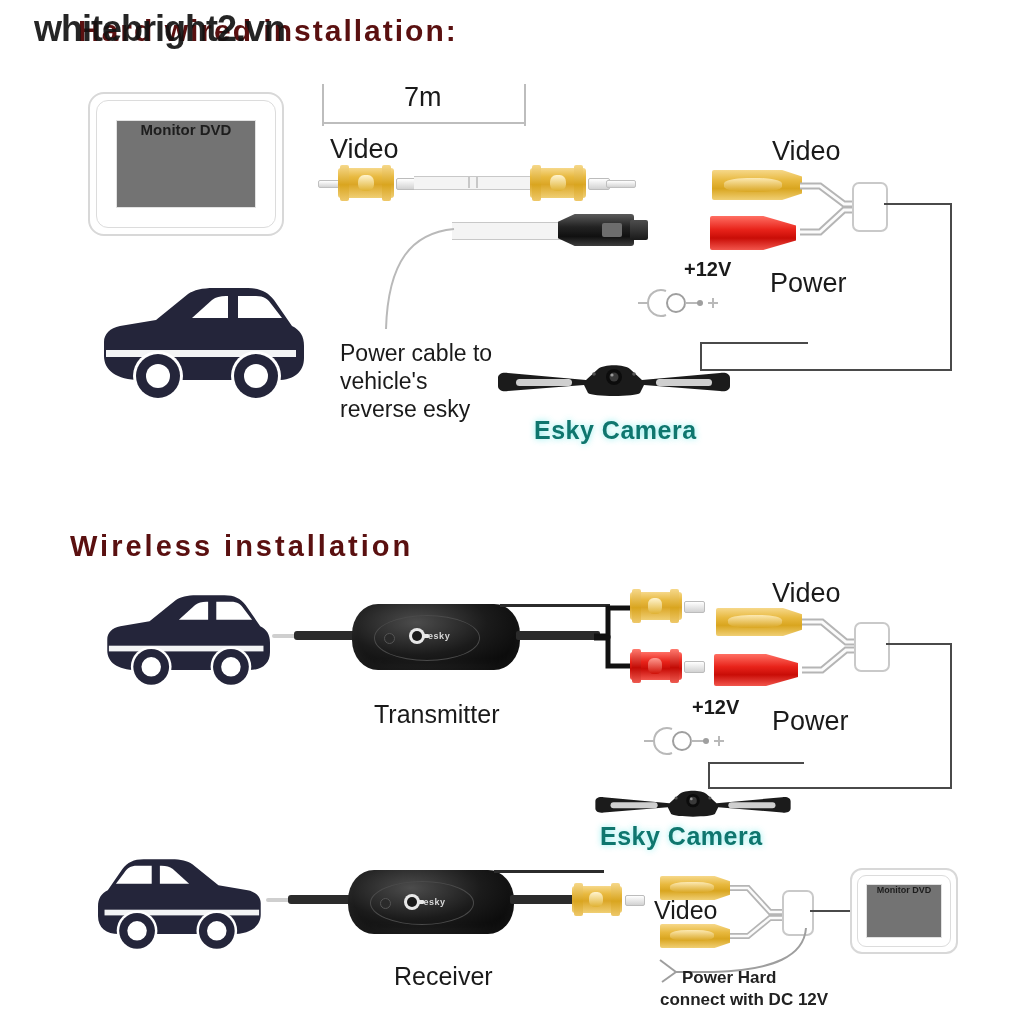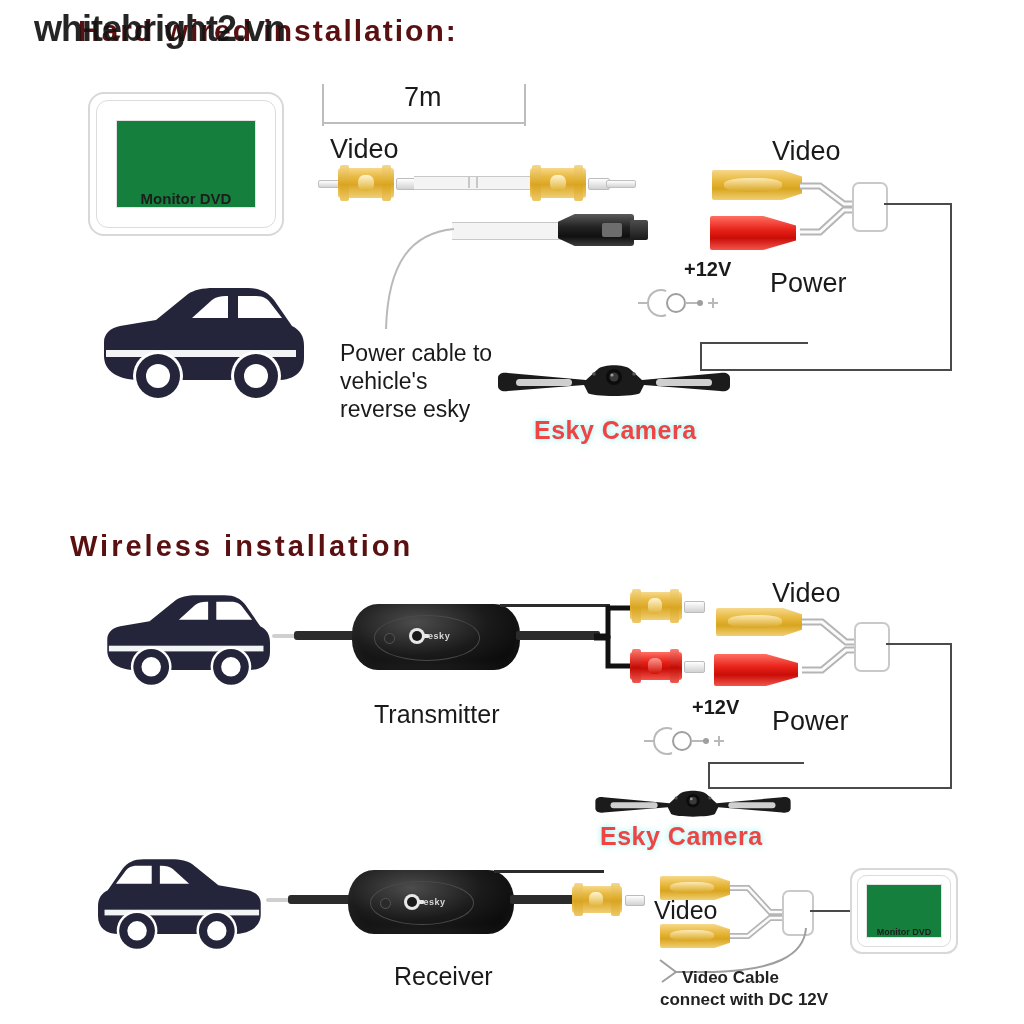--- a/index.html
+++ b/index.html
@@ -35,34 +35,34 @@
   
   .lbl{color:#1a1a1a;white-space:nowrap;line-height:1.18;}
   .lbl-video{font-size:27px;}
   .lbl-power{font-size:27px;margin-top:14px;}
   .lbl-12v{font-size:20px;font-weight:bold;}
   .lbl-6m{font-size:27px;}
   .lbl-dev{font-size:25px;text-align:right;}
   .lbl-note{font-size:23px;}
   .lbl-note-sm{font-size:17px;font-weight:bold;color:#222;}
   .lbl-esky{
-    font-size:25px;font-weight:bold;color:#ef4444;
+    font-size:25px;font-weight:bold;color:#0f766e;
     text-shadow:0 0 6px rgba(120,235,235,.85);
     white-space:nowrap;letter-spacing:.5px;
   }
 
   
   .monitor{border:2px solid #d8d8d8;border-radius:16px;background:#fff;}
   .monitor .inner{
     position:absolute;border:1px solid #dcdcdc;background:#fff;
     display:flex;align-items:center;justify-content:center;
   }
   .monitor .scr{
-    position:absolute;border:1px solid #e2e2e2;background:#15803d;
-    display:flex;align-items:flex-end;justify-content:center;
+    position:absolute;border:1px solid #e2e2e2;background:#737373;
+    display:flex;align-items:flex-start;justify-content:center;
   }
   .mon-text{font-weight:bold;color:#1d1d1d;white-space:nowrap;}
 
   
   .dimline{border-top:2px solid #bdbdbd;height:0;}
   .dimtick{border-left:2px solid #bdbdbd;width:0;}
   .wire-dark{background:#2b2b2b;}
   .wire-white{background:#f4f4f4;border-top:1px solid #c8c8c8;border-bottom:1px solid #c8c8c8;}
 
   
@@ -476,21 +476,21 @@
   <div class="jbox abs" style="left:782px;top:890px;width:28px;height:42px;"></div>
 
   <div class="abs" style="left:810px;top:910px;width:44px;height:2px;background:#4a4a4a;"></div>
 
   <svg class="abs" style="left:654px;top:926px;" width="160" height="74">
     <path d="M152 2 C150 30, 120 44, 60 46 L22 46" stroke="#9e9e9e" stroke-width="2" fill="none"></path>
     <path d="M22 46 L6 34" stroke="#9e9e9e" stroke-width="2" fill="none"></path>
     <path d="M22 46 L8 56" stroke="#9e9e9e" stroke-width="2" fill="none"></path>
   </svg>
 
-  <div class="abs lbl lbl-note-sm" style="left:682px;top:968px;">Video Cable</div>
+  <div class="abs lbl lbl-note-sm" style="left:682px;top:968px;">Power Hard</div>
   <div class="abs lbl lbl-note-sm" style="left:660px;top:990px;">connect with DC 12V</div>
 
   <div class="abs monitor" style="left:850px;top:868px;width:104px;height:82px;border-radius:12px;">
     <div class="inner" style="left:5px;top:5px;right:5px;bottom:5px;border-radius:9px;"></div>
     <div class="scr" style="left:14px;top:14px;right:14px;bottom:14px;">
       <span class="mon-text" style="font-size:9px;">Monitor DVD</span>
     </div>
   </div>
 
 </div>

